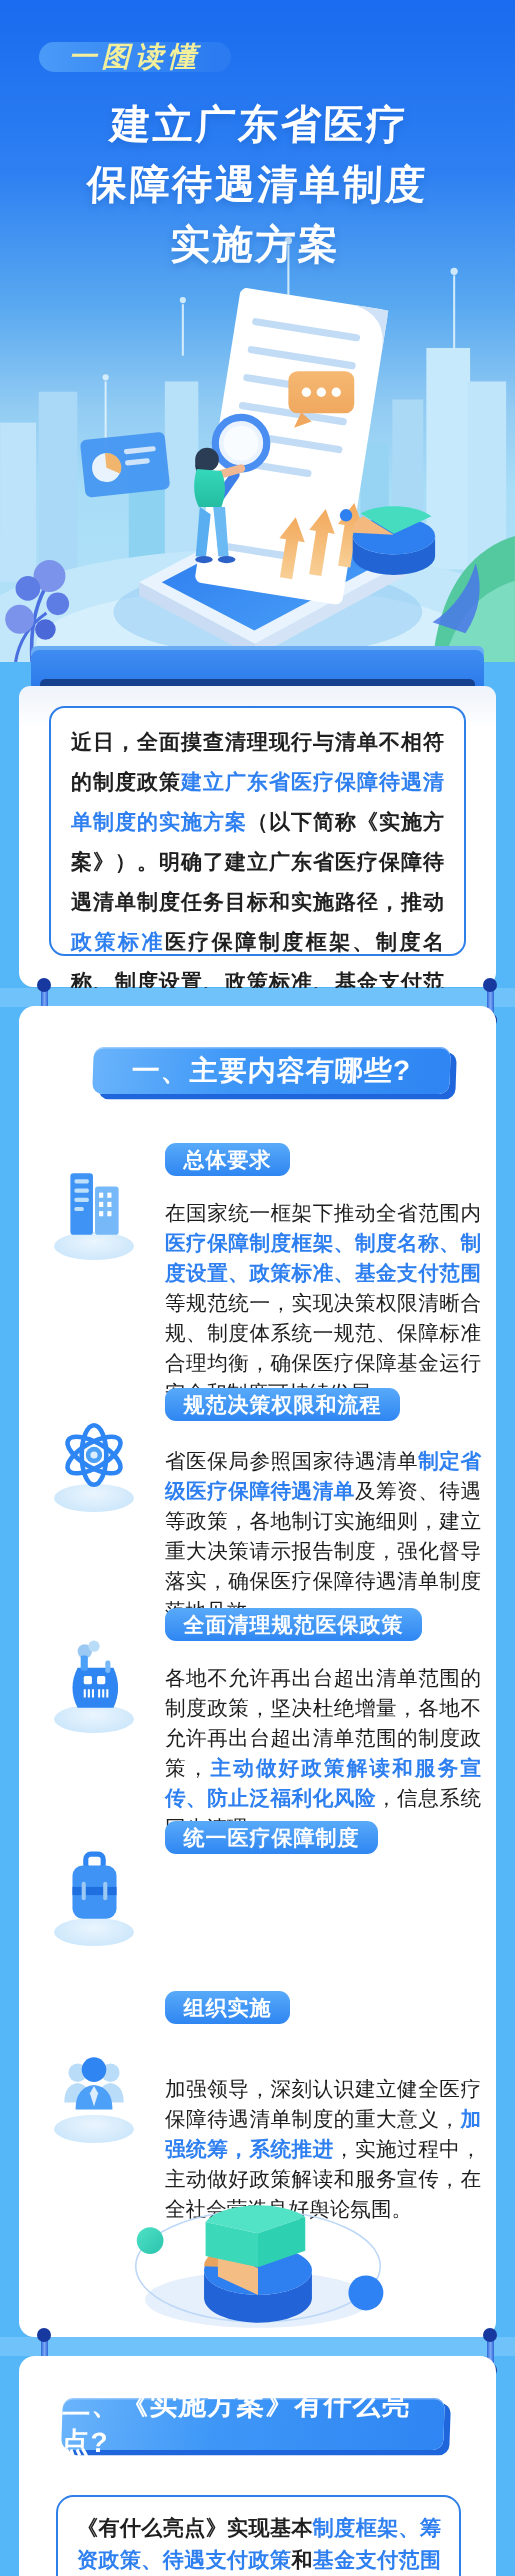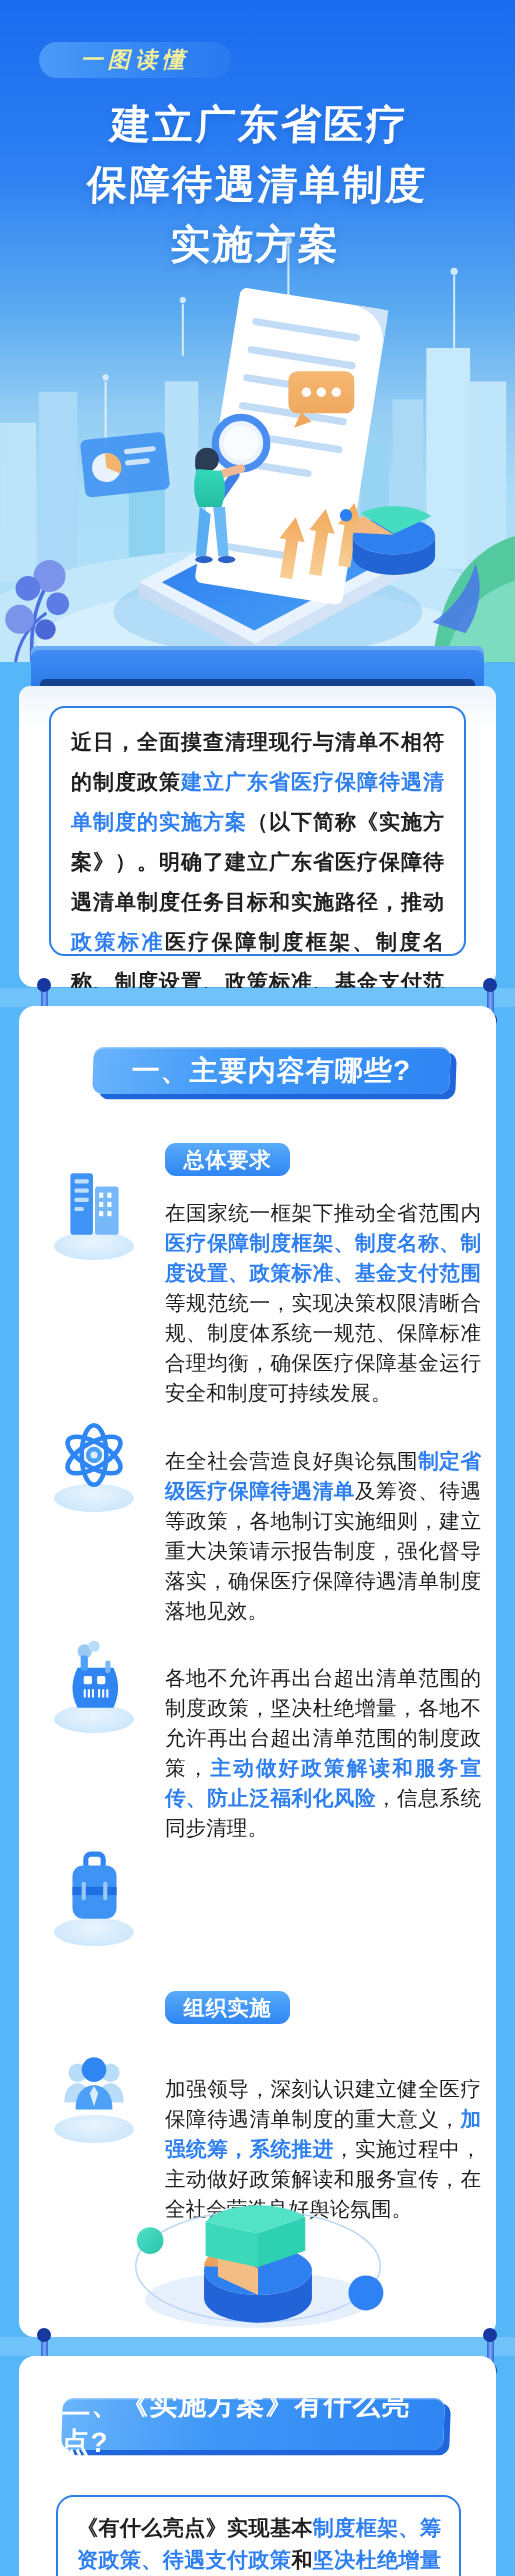--- a/index.html
+++ b/index.html
@@ -4,24 +4,24 @@
 <style>
   html,body{margin:0;padding:0;background:#e8eef4;}
   *{box-sizing:border-box;}
   #poster{position:relative;width:515px;height:3641px;margin:0 auto;overflow:hidden;
     background:#55b6f8;font-family:"Liberation Sans","DejaVu Sans",sans-serif;}
   .abs{position:absolute;}
 
   
   .hero-bg{position:absolute;top:0;left:0;width:515px;height:662px;
     background:linear-gradient(180deg,#1a6bef 0%,#2e80f2 26%,#58a8f0 46%,#93ccf3 62%,#a8ddf7 74%,#b4e2f8 100%);}
-  .hero-badge{position:absolute;left:39px;top:42px;width:192px;height:36px;border-radius:19.6px;
+  .hero-badge{position:absolute;left:39px;top:42px;width:192px;height:30px;border-radius:19.6px;
     background:linear-gradient(90deg,#4a9af8 0%,#2e80f2 75%,#2b7af0 100%);
     display:flex;align-items:center;justify-content:center;
-    color:#f3ef9b;font-size:22px;font-weight:800;font-style:italic;letter-spacing:5.2px;}
+    color:#f3ef9b;font-size:28px;font-weight:800;font-style:italic;letter-spacing:5.2px;}
   .hero-title{position:absolute;top:94px;left:0;width:100%;text-align:center;color:#ffffff;
     font-size:40px;line-height:60px;font-weight:900;letter-spacing:2.6px;
     text-shadow:0 3.1px 7.2px rgba(18,82,175,.35);transform:skewX(-2deg);}
 
   
   .folder-top{position:absolute;left:31px;top:646px;width:453px;height:10.3px;border-radius:6.2px 6.2px 0 0;background:#6aacf4;}
   .folder-bar{position:absolute;left:31px;top:650px;width:453px;height:39px;border-radius:8.2px 8.2px 0 0;
     background:linear-gradient(180deg,#3f8df2,#2a79e9);}
   .folder-lip{position:absolute;left:40px;top:679px;width:435px;height:13.4px;border-radius:5.2px;background:#16418f;}
   .card{position:absolute;left:19px;width:477px;background:#ffffff;border-radius:15.5px;}
@@ -236,52 +236,55 @@
     <rect x="66" y="36" width="46" height="94" rx="6" fill="#77b9f8"></rect>
     <rect x="74" y="48" width="8" height="10" fill="#fff"></rect>
       <rect x="90" y="48" width="8" height="10" fill="#fff"></rect>
     <rect x="74" y="66" width="8" height="10" fill="#fff"></rect>
       <rect x="90" y="66" width="8" height="10" fill="#fff"></rect>
     <rect x="74" y="84" width="8" height="10" fill="#fff"></rect>
       <rect x="90" y="84" width="8" height="10" fill="#fff"></rect>
   </svg>
   <div class="para" style="top:1198px"><span>在国家统一框架下推动全省范围内</span><span class="hl">医疗保障制度框架、制度名称、制度设置、政策标准、基金支付范围</span><span>等规范统一，实现决策权限清晰合规、制度体系统一规范、保障标准合理均衡，确保医疗保障基金运行安全和制度可持续发展。</span></div>
 
+  <div class="blk-btn" style="top:1388px">规范决策权限和流程</div>
   <div class="icon-disc" style="top:1484px"></div>
   <svg class="abs" style="left:58px;top:1414px" width="72" height="82" viewBox="0 0 140 160">
     <g fill="none" stroke="#2e86f4" stroke-width="9">
       <ellipse cx="70" cy="80" rx="58" ry="24" transform="rotate(30 70 80)"></ellipse>
       <ellipse cx="70" cy="80" rx="58" ry="24" transform="rotate(-30 70 80)"></ellipse>
       <ellipse cx="70" cy="80" rx="58" ry="24" transform="rotate(90 70 80)"></ellipse>
     </g>
     <circle cx="70" cy="80" r="16" fill="#4da0f7"></circle>
       <circle cx="70" cy="80" r="7" fill="#dceefd"></circle>
   </svg>
-  <div class="para" style="top:1446px"><span>在全社会营造良好舆论氛围</span><span class="hl">制定省级医疗保障待遇清单</span><span>及筹资、待遇等政策，各地制订实施细则，建立重大决策请示报告制度，强化督导落实，确保医疗保障待遇清单制度落地见效。</span></div>
-
+  <div class="para" style="top:1446px"><span>省医保局参照国家待遇清单</span><span class="hl">制定省级医疗保障待遇清单</span><span>及筹资、待遇等政策，各地制订实施细则，建立重大决策请示报告制度，强化督导落实，确保医疗保障待遇清单制度落地见效。</span></div>
+
+  <div class="blk-btn" style="top:1608px">全面清理规范医保政策</div>
   <div class="icon-disc" style="top:1705px"></div>
   <svg class="abs" style="left:58px;top:1637px" width="72" height="82" viewBox="0 0 140 160">
     <circle cx="52" cy="28" r="14" fill="#9cc9f4"></circle>
       <circle cx="70" cy="18" r="11" fill="#b9dcf9"></circle>
     <path d="M38,60 q-20,40 0,78 l70,0 q18,-38 0,-78 Z" fill="#2f86f2"></path>
     <rect x="44" y="36" width="14" height="30" rx="4" fill="#4da0f7"></rect>
     <rect x="92" y="46" width="10" height="24" rx="4" fill="#77b9f8"></rect>
     <rect x="50" y="76" width="16" height="16" rx="3" fill="#fff"></rect>
       <rect x="76" y="76" width="16" height="16" rx="3" fill="#fff"></rect>
     <g fill="#fff">
         <rect x="50" y="102" width="4" height="16"></rect>
         <rect x="58" y="102" width="4" height="16"></rect>
         <rect x="66" y="102" width="4" height="16"></rect>
     <rect x="78" y="102" width="4" height="16"></rect>
         <rect x="86" y="102" width="4" height="16"></rect>
         <rect x="94" y="102" width="4" height="16"></rect>
       </g>
   </svg>
   <div class="para" style="top:1663px"><span>各地不允许再出台超出清单范围的制度政策，坚决杜绝增量，各地不允许再出台超出清单范围的制度政策，</span><span class="hl">主动做好政策解读和服务宣传、防止泛福利化风险</span><span>，信息系统同步清理。</span></div>
 
+  <div class="blk-btn" style="top:1821px">统一医疗保障制度</div>
   <div class="icon-disc" style="top:1918px"></div>
   <svg class="abs" style="left:61px;top:1850px" width="67" height="82" viewBox="0 0 130 160">
     <rect x="48" y="8" width="34" height="30" rx="10" fill="none" stroke="#2f86f2" stroke-width="10"></rect>
     <rect x="22" y="30" width="86" height="104" rx="20" fill="#3e93f5"></rect>
     <rect x="22" y="72" width="86" height="16" fill="#1f6fe0"></rect>
     <rect x="40" y="62" width="8" height="36" rx="4" fill="#9cc9f4"></rect>
     <rect x="82" y="62" width="8" height="36" rx="4" fill="#9cc9f4"></rect>
   </svg>
 
   <div class="blk-btn" style="top:1991px">组织实施</div>
@@ -326,16 +329,16 @@
   <div class="pin" style="left:483px;top:2328px">
       <div class="bar"></div>
       <div class="c t"></div>
       <div class="c b"></div>
     </div>
 
   <div class="card" style="top:2356px;height:1201px"></div>
   <div class="banner" style="left:62px;top:2398px;width:382px;height:52px">二、《实施方案》有什么亮点?</div>
 
   <div class="intro-box2"></div>
-  <div class="s2intro"><span>《有什么亮点》实现基本</span><span class="hl">制度框架、筹资政策、待遇支付政策</span><span>和</span><span class="hl">坚决杜绝增量</span><span>四个层面的规范统一。</span></div>
+  <div class="s2intro"><span>《有什么亮点》实现基本</span><span class="hl">制度框架、筹资政策、待遇支付政策</span><span>和</span><span class="hl">基金支付范围</span><span>四个层面的规范统一。</span></div>
 
 </div>
 
 
 </body></html>

